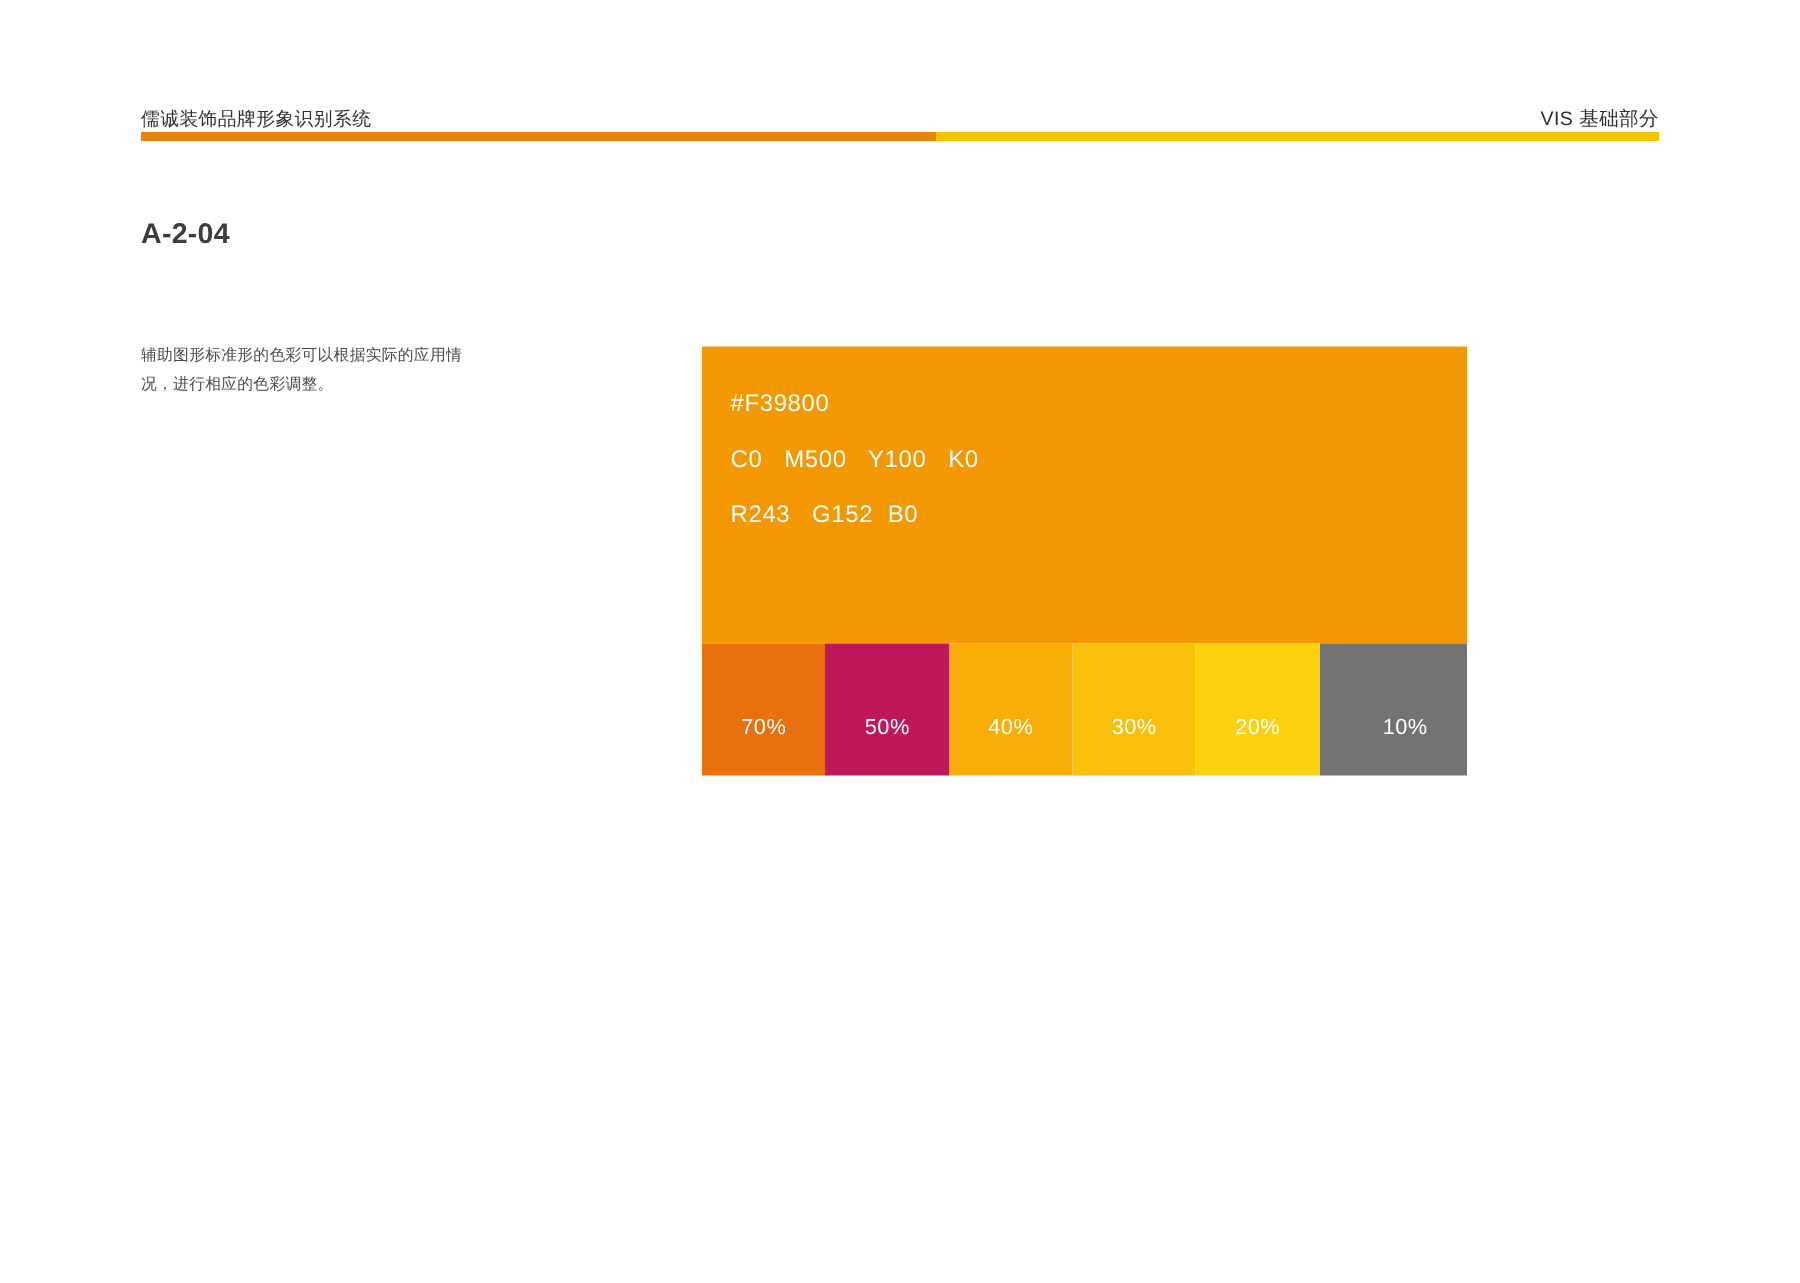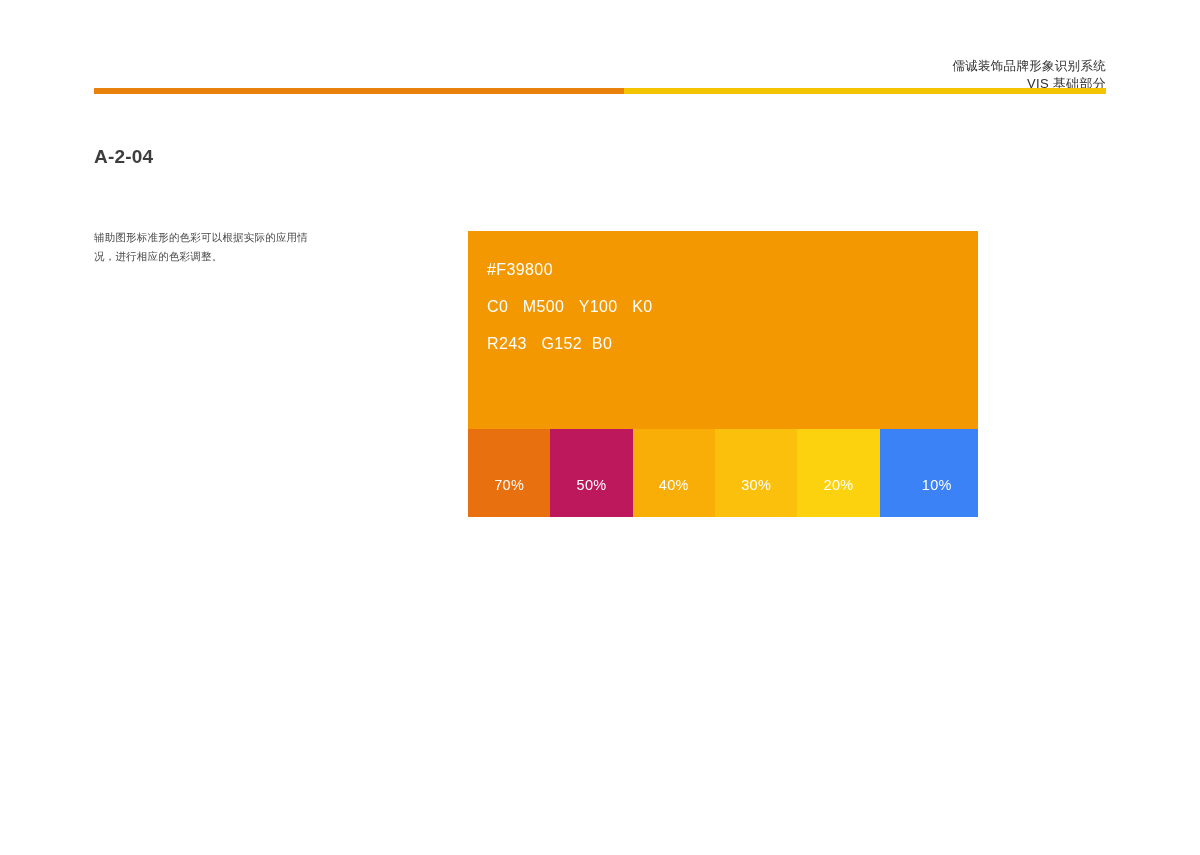--- a/index.html
+++ b/index.html
@@ -26,24 +26,23 @@
   
   .header {
     position: absolute;
     left: 94px;
     top: 62px;
     width: 1012px;
     height: 38px;
   }
   .header-row {
     display: flex;
-    justify-content: center;
+    justify-content: space-between;
     align-items: flex-end;
     height: 26px;
-    flex-direction: column;
   }
   .header-left {
     font-size: 12.5px;
     letter-spacing: 0.3px;
     color: #2f2f2f;
     white-space: nowrap;
   }
   .header-right {
     font-size: 13px;
     letter-spacing: 0.3px;
@@ -189,19 +188,19 @@
         </div>
         <div class="tint-swatch" style="background: rgb(248, 174, 6);">
           <span class="tint-label">40%</span>
         </div>
         <div class="tint-swatch" style="background: rgb(250, 192, 11);">
           <span class="tint-label">30%</span>
         </div>
         <div class="tint-swatch" style="background: rgb(252, 210, 14); align-items: center;">
           <span class="tint-label">20%</span>
         </div>
-        <div class="tint-swatch" style="background: #3b82f6; padding-left: 16px;">
+        <div class="tint-swatch" style="background: #737373; padding-left: 16px;">
           <span class="tint-label">10%</span>
         </div>
       </div>
   </div>
 
 </div>
 
 </body></html>

